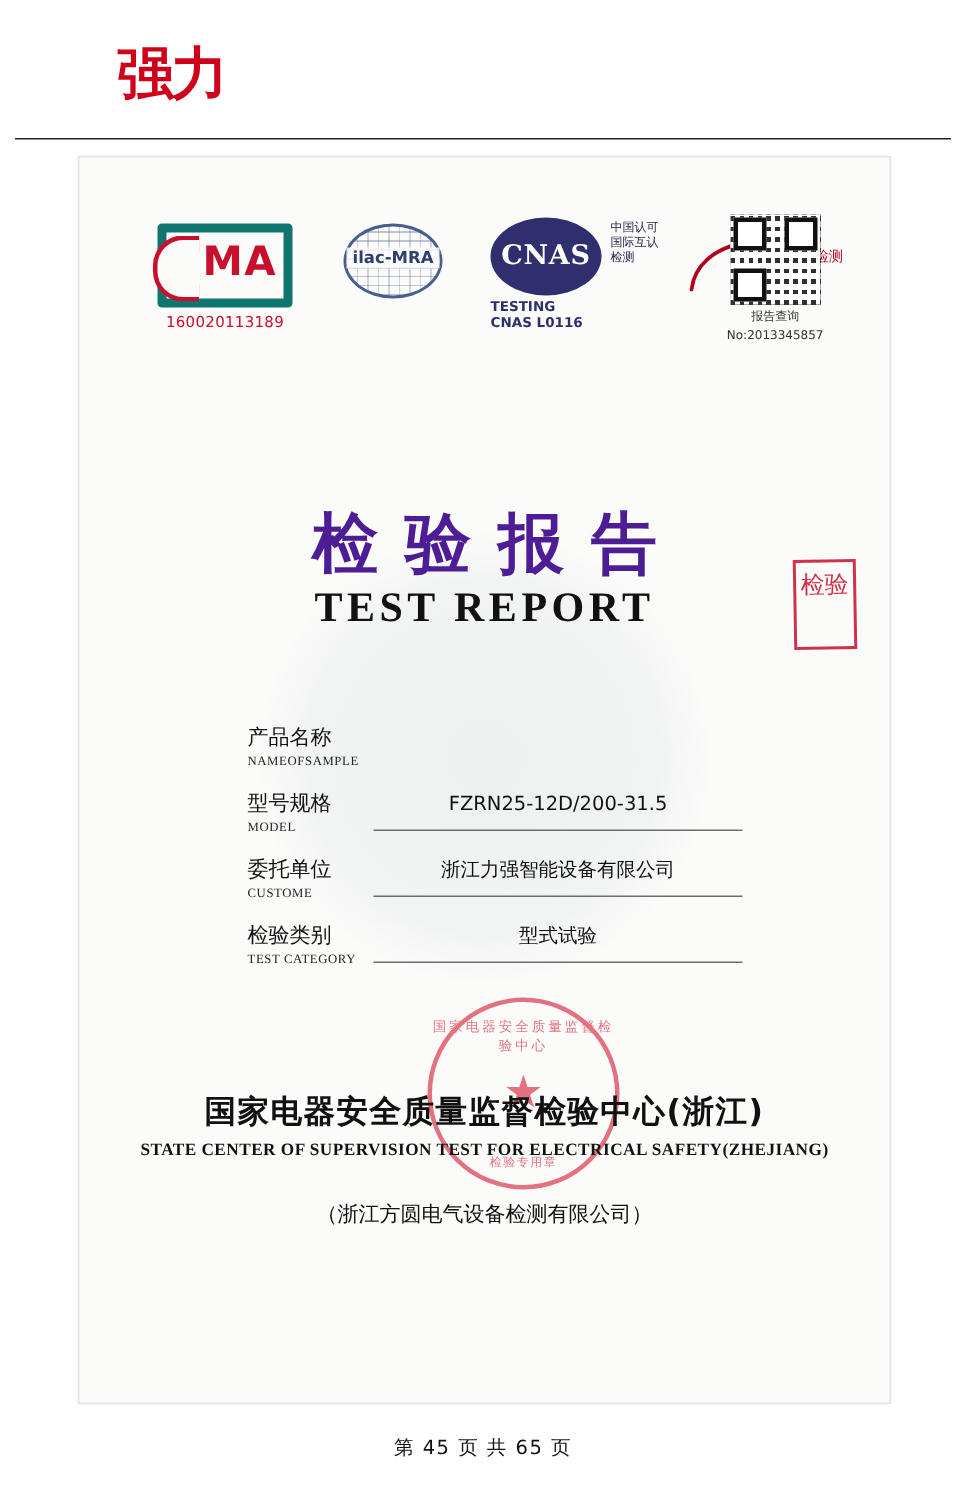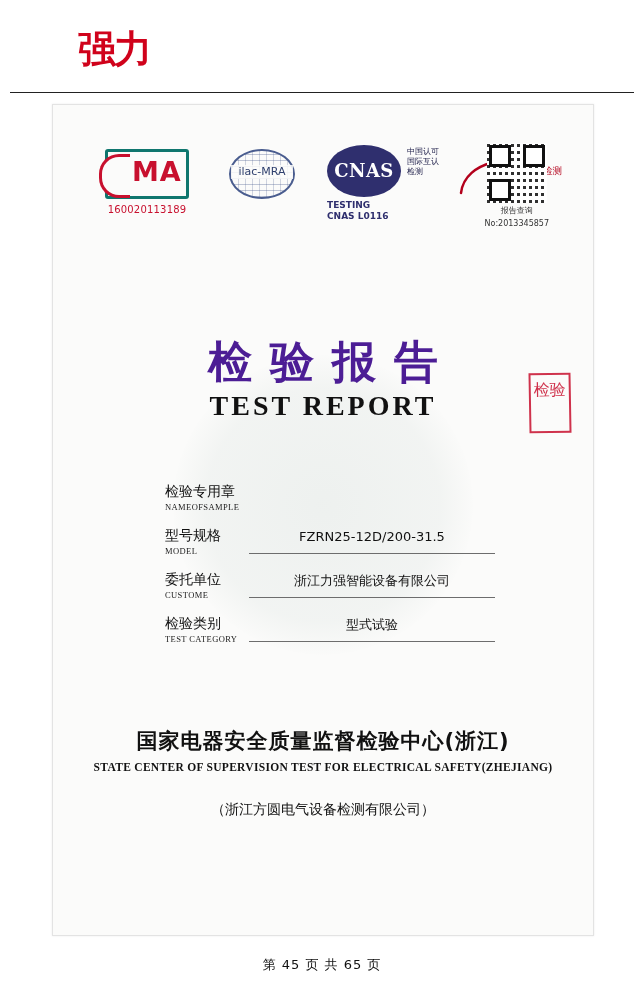--- a/index.html
+++ b/index.html
@@ -83,21 +83,21 @@
     left: 26px;
     right: 26px;
     height: 110px;
   }
   .mark { position: absolute; }
 
   
   .mark-ma { left: 26px; top: 6px; text-align: center; }
   .ma-box {
     width: 78px; height: 44px;
-    border: 3px solid #0f766e;
+    border: 6px solid #0f766e;
     border-radius: 3px;
     position: relative;
     text-decoration: underline;
   }
   .ma-c {
     position: absolute;
     left: -9px; top: 2px;
     width: 28px; height: 38px;
     border: 3px solid #c8102e;
     border-right: none;
@@ -131,21 +131,21 @@
     margin: 0 auto;
     background:
       repeating-linear-gradient(0deg, rgba(74,93,143,.35) 0 1px, rgba(255,255,255,0) 1px 6px),
       repeating-linear-gradient(90deg, rgba(74,93,143,.25) 0 1px, rgba(255,255,255,0) 1px 7px);
   }
   .ilac-txt {
     position: absolute;
     left: 0; right: 0; top: 14px;
     font-family: "DejaVu Sans", sans-serif;
     font-size: 11px;
-    font-weight: normal;
+    font-weight: bold;
     color: #2e3f6d;
     background: rgba(251,251,250,.85);
     line-height: 14px;
   }
 
   
   .mark-cnas { left: 248px; top: 2px; }
   .cnas-wrap { display: flex; align-items: flex-start; }
   .cnas-oval {
     width: 74px; height: 52px;
@@ -451,21 +451,21 @@
     </div>
   </div>
 
   <div class="title-cn">检验报告</div>
   <div class="title-en">TEST REPORT</div>
   <div class="stamp">检验</div>
 
   <div class="fields">
 
     <div class="field-row wide">
-      <div class="field-label">检验专用章</div>
+      <div class="field-label">产品名称</div>
       <div class="field-sub">NAMEOFSAMPLE</div>
     </div>
 
     <div class="field-row">
       <div class="field-label">型号规格</div>
       <div class="field-sub">MODEL</div>
       <div class="field-value">FZRN25-12D/200-31.5</div>
     </div>
 
     <div class="field-row">
@@ -474,20 +474,25 @@
       <div class="field-value">浙江力强智能设备有限公司</div>
     </div>
 
     <div class="field-row">
       <div class="field-label">检验类别</div>
       <div class="field-sub">TEST CATEGORY</div>
       <div class="field-value">型式试验</div>
     </div>
   </div>
 
+  <div class="seal">
+    <div class="seal-top">国家电器安全质量监督检验中心</div>
+    <div class="star">★</div>
+    <div class="seal-bottom">检验专用章</div>
+  </div>
 
   <div class="org">
     <div class="org-cn">国家电器安全质量监督检验中心(浙江)</div>
     <div class="org-en">STATE CENTER OF SUPERVISION TEST FOR ELECTRICAL SAFETY(ZHEJIANG)</div>
     <div class="org-sub">（浙江方圆电气设备检测有限公司）</div>
   </div>
 </div>
 
 <div class="page-footer">第 45 页 共 65 页</div>
 

